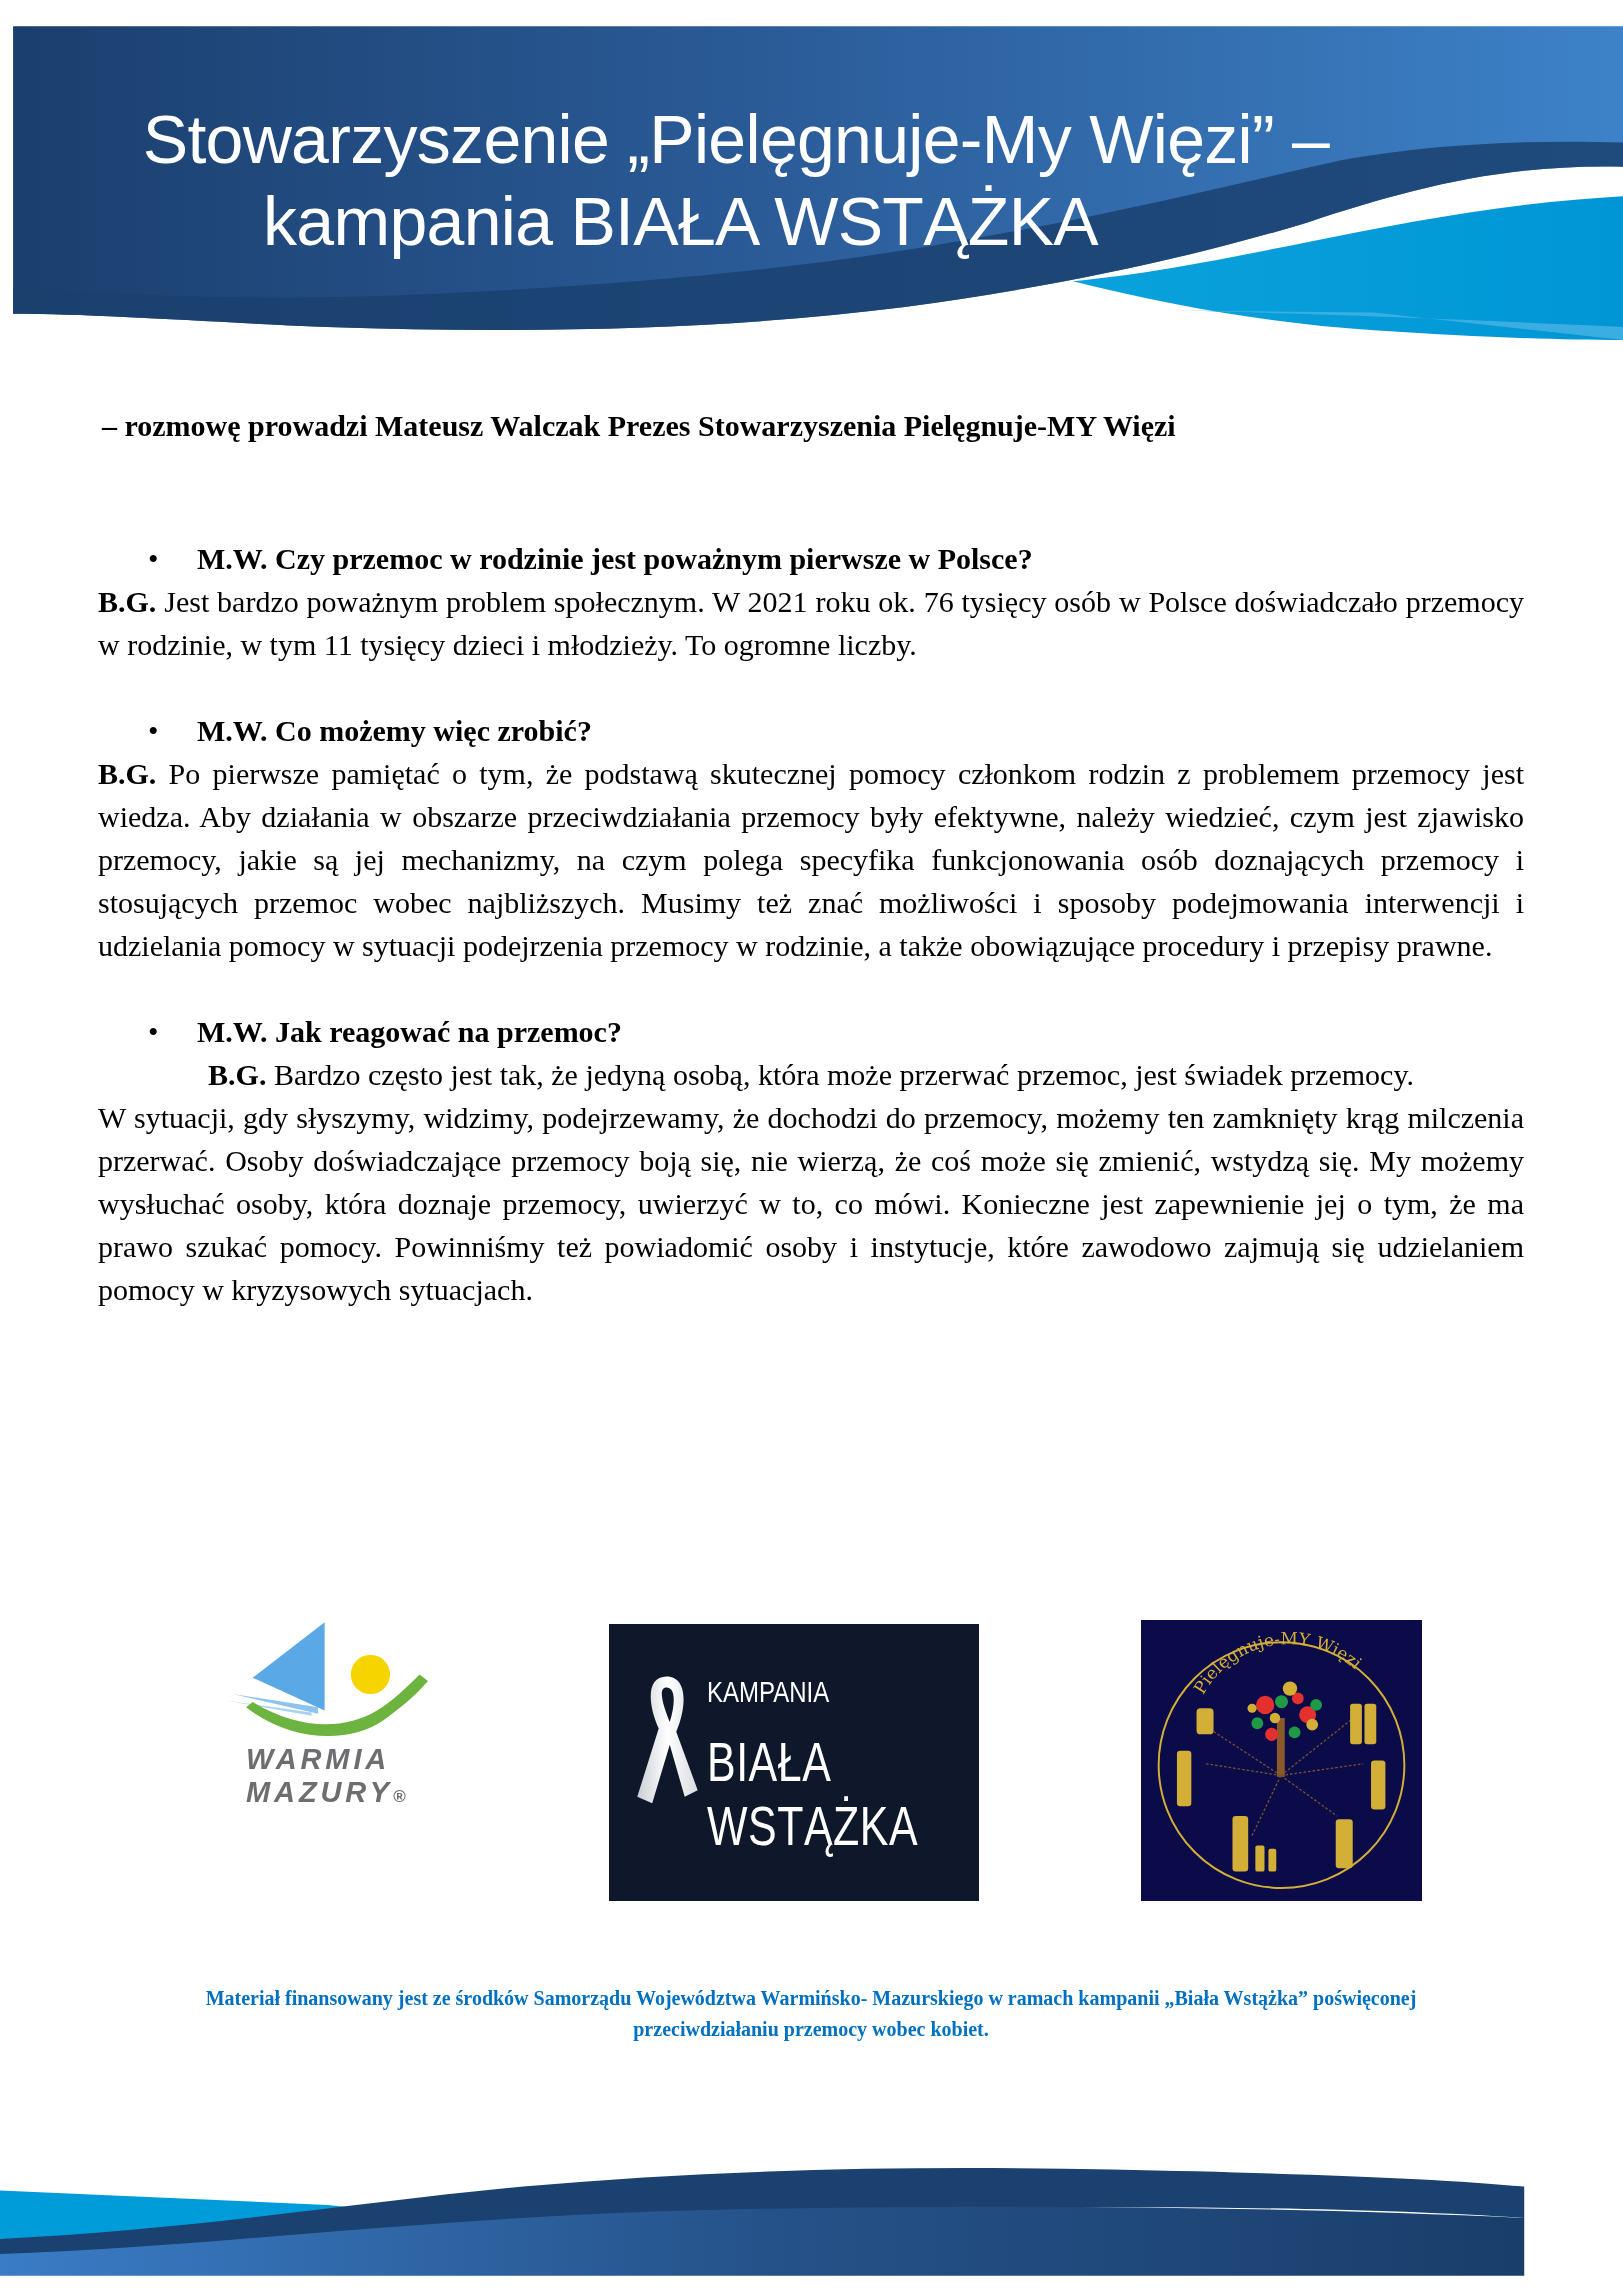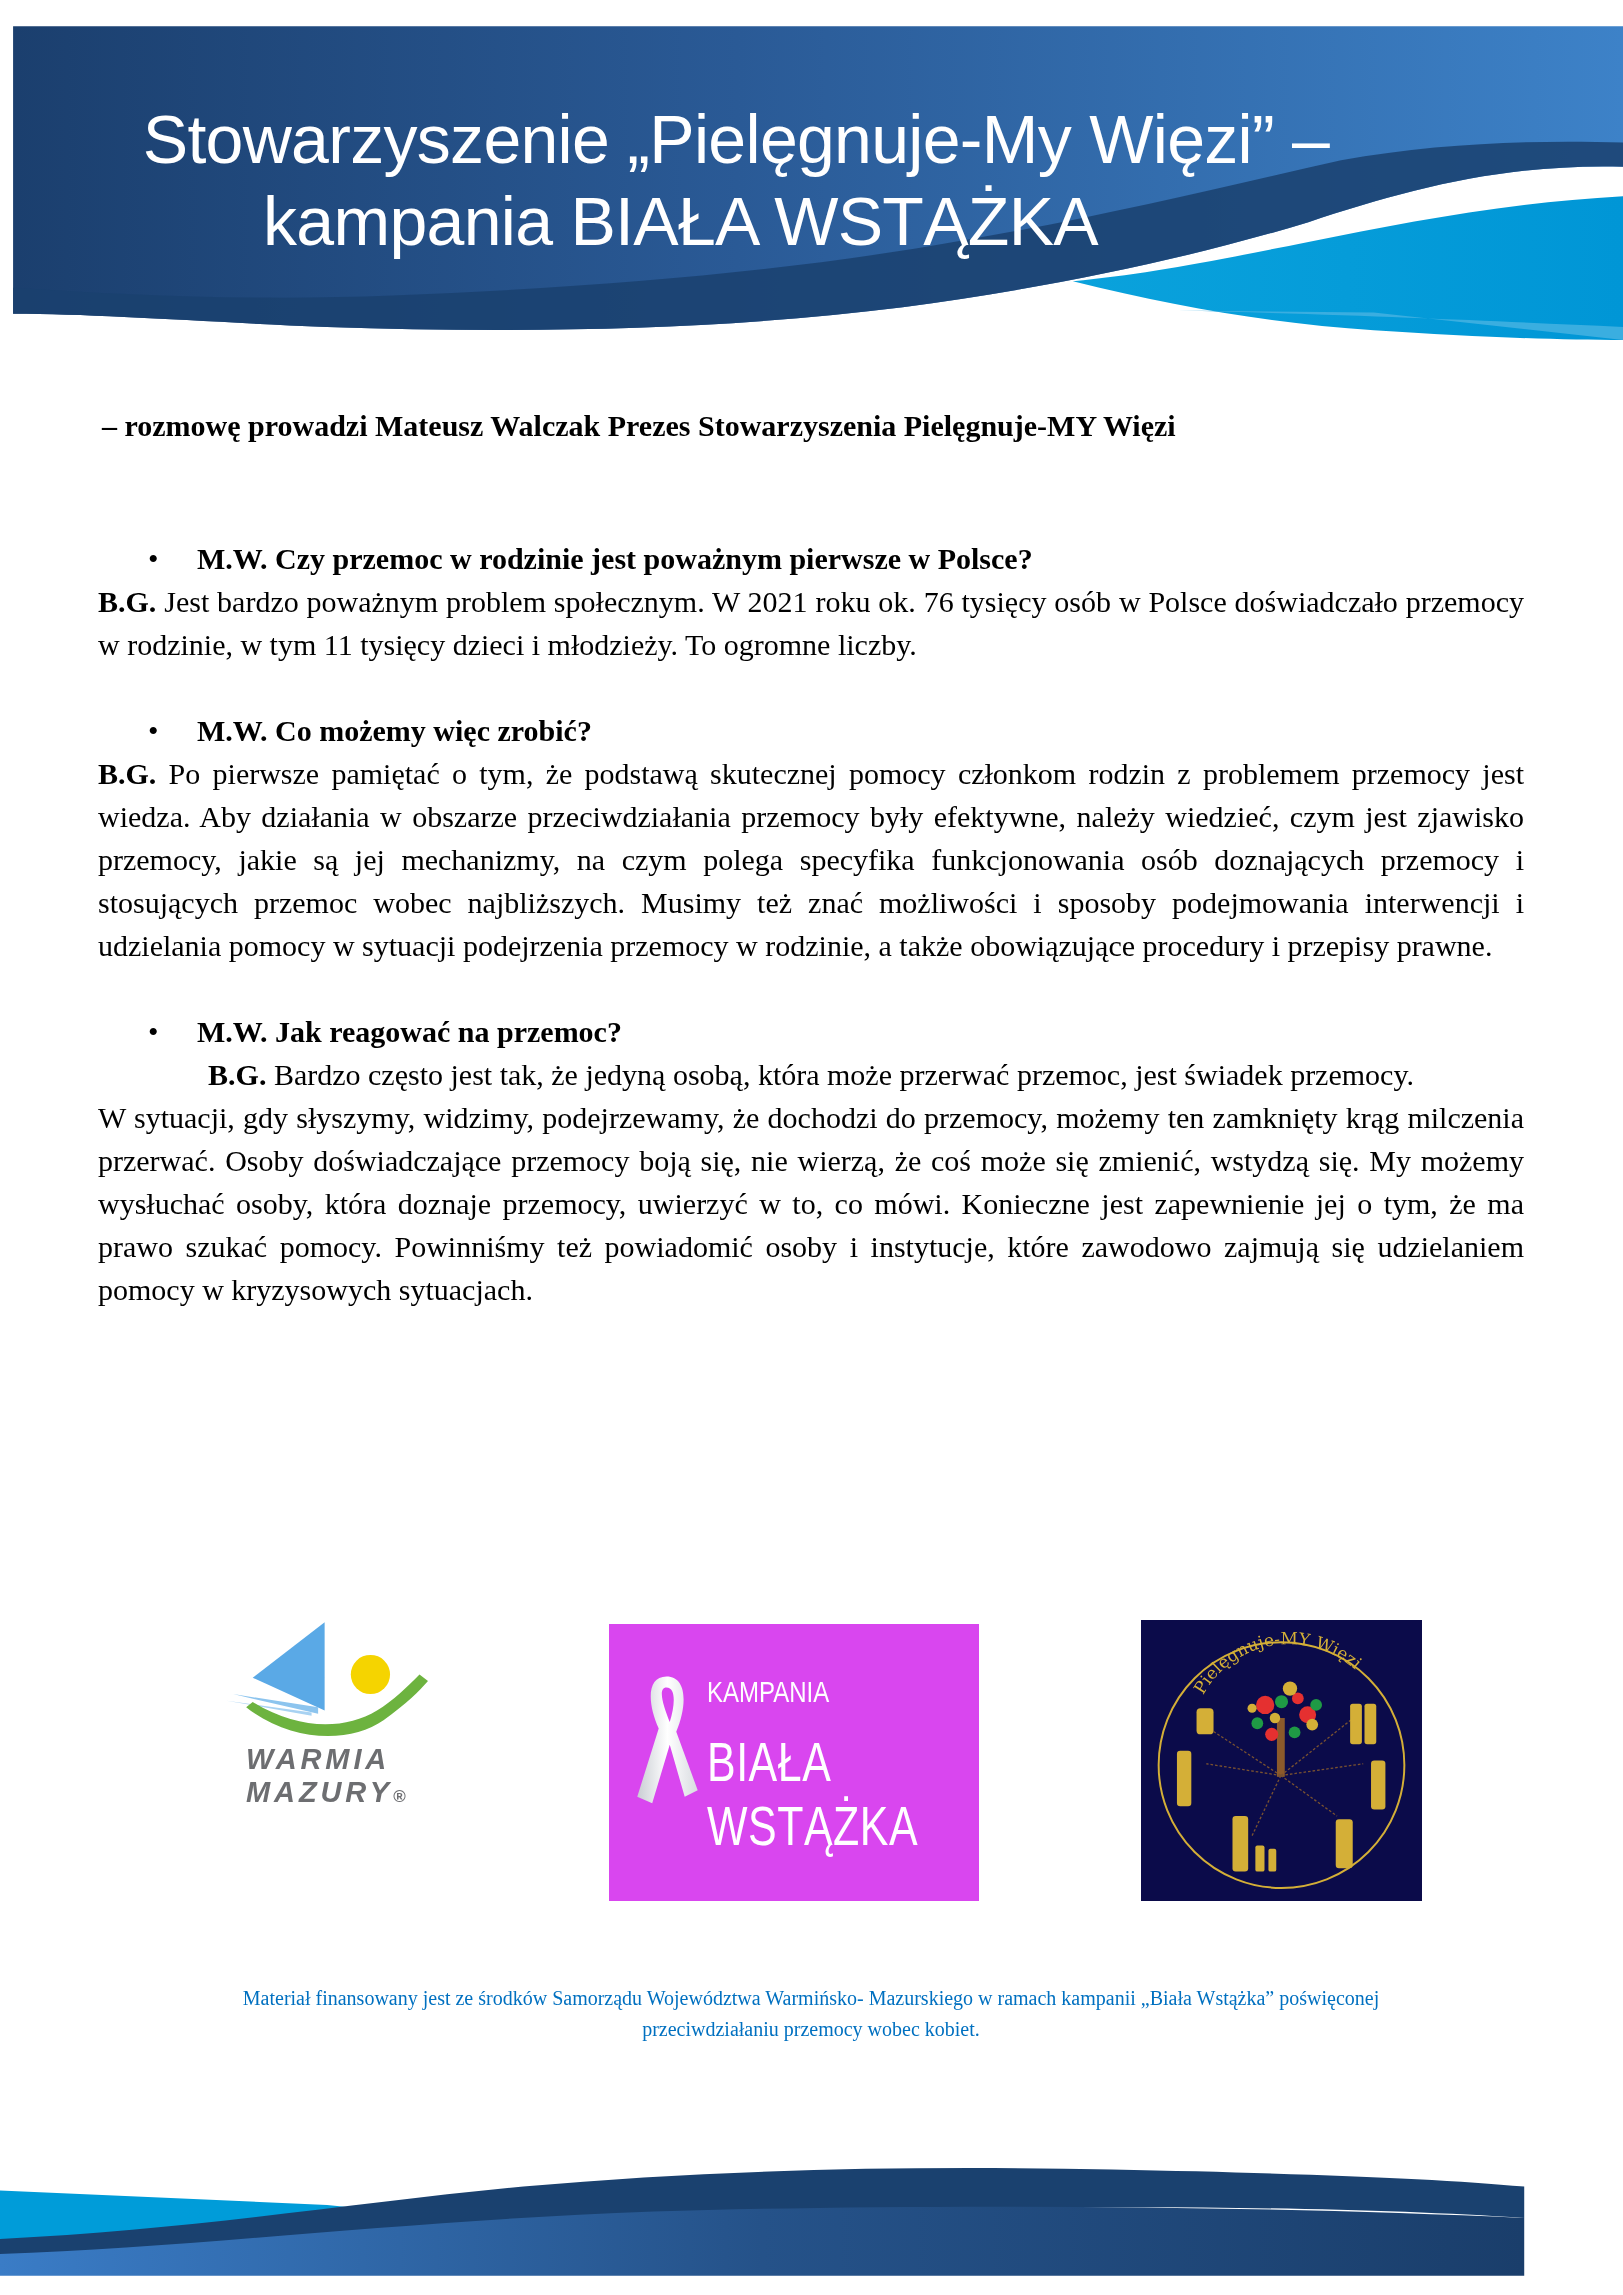--- a/index.html
+++ b/index.html
@@ -30,27 +30,27 @@
   }
   .q .bullet {
     position: absolute; left: 50px; top: 0; font-weight: normal;
   }
   .a { margin: 0; text-align: justify; }
   .a b { font-weight: bold; margin-top: 44px; }
   .spacer-lg { height: 86px; }
   .spacer-md { height: 43px; }
   .logo { position: absolute; }
   #logo-warmia { left: 220px; top: 1609px; width: 242px; height: 196px; }
-  #logo-biala { left: 609px; top: 1624px; width: 370px; height: 277px; background: #d946ef; }
+  #logo-biala { left: 609px; top: 1624px; width: 370px; height: 277px; background: #0f172a; }
   #logo-pielegnuje { left: 1141px; top: 1620px; width: 281px; height: 281px; background: #0b0b4a; }
   .biala-k { position: absolute; left: 98px; top: 51px; font-family: "Liberation Sans", sans-serif; color: #fff; font-size: 30px; letter-spacing: 0px; transform: scaleX(0.8); transform-origin: left; }
   .biala-w { position: absolute; left: 98px; top: 106px; font-family: "Liberation Sans", sans-serif; color: #fff; font-size: 55px; letter-spacing: 0.7px; transform: scaleX(0.78); transform-origin: left; }
   .funding {
     position: absolute; left: 98px; width: 1426px; top: 1983px; text-align: center;
-    font-family: "Liberation Serif", serif; font-weight: normal; color: #0070c0;
+    font-family: "Liberation Serif", serif; font-weight: bold; color: #0070c0;
     font-size: 20px; line-height: 31px;
   }
   .warmia-text { position:absolute; left: 26px; width: 196px; font-family: "Liberation Sans", sans-serif; font-weight: bold; font-style: italic; color:#6d6e71; font-size: 29px; letter-spacing: 3.9px; line-height: 33px; }
 </style>
 </head>
 <body>
 
 <svg id="header-svg" viewBox="0 0 2481 520" preserveAspectRatio="none">
   <defs>
     <linearGradient id="hg" x1="0" y1="0" x2="1" y2="0">

